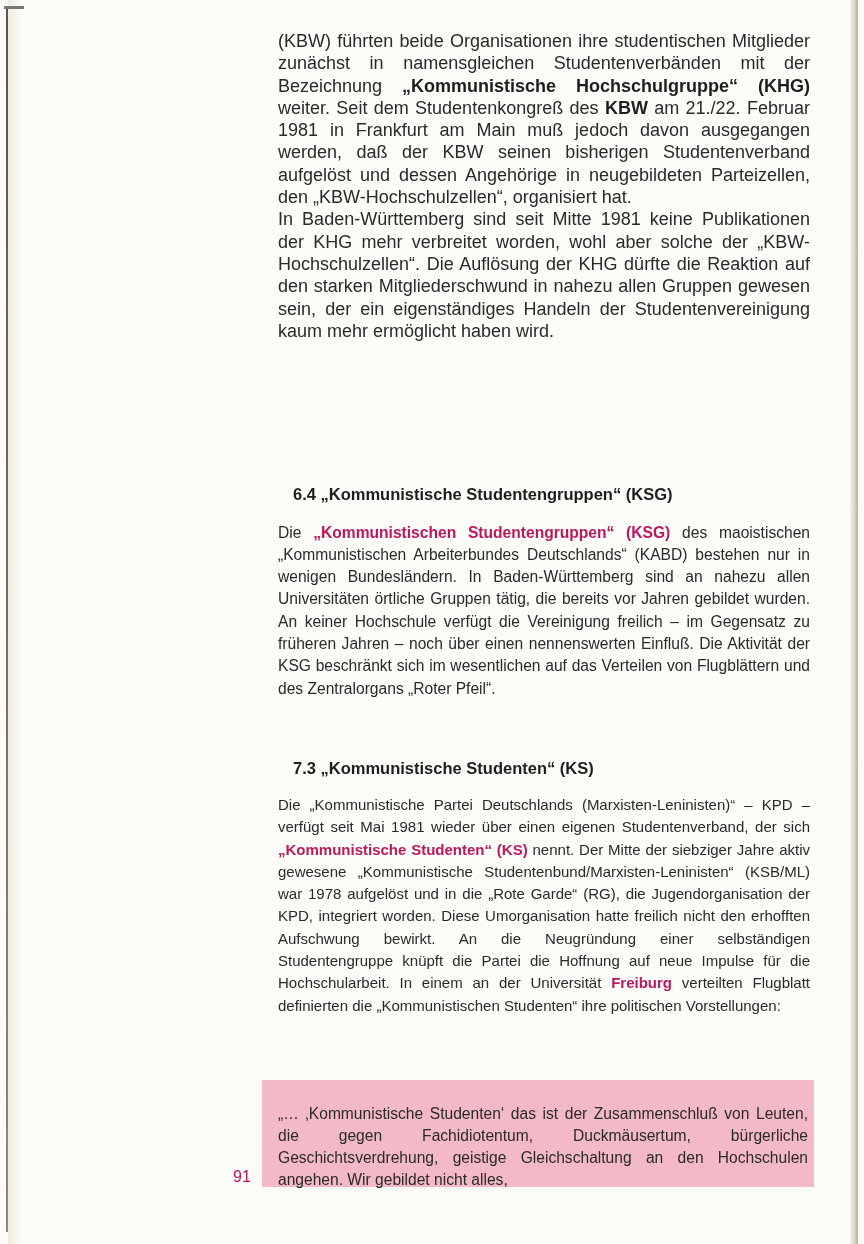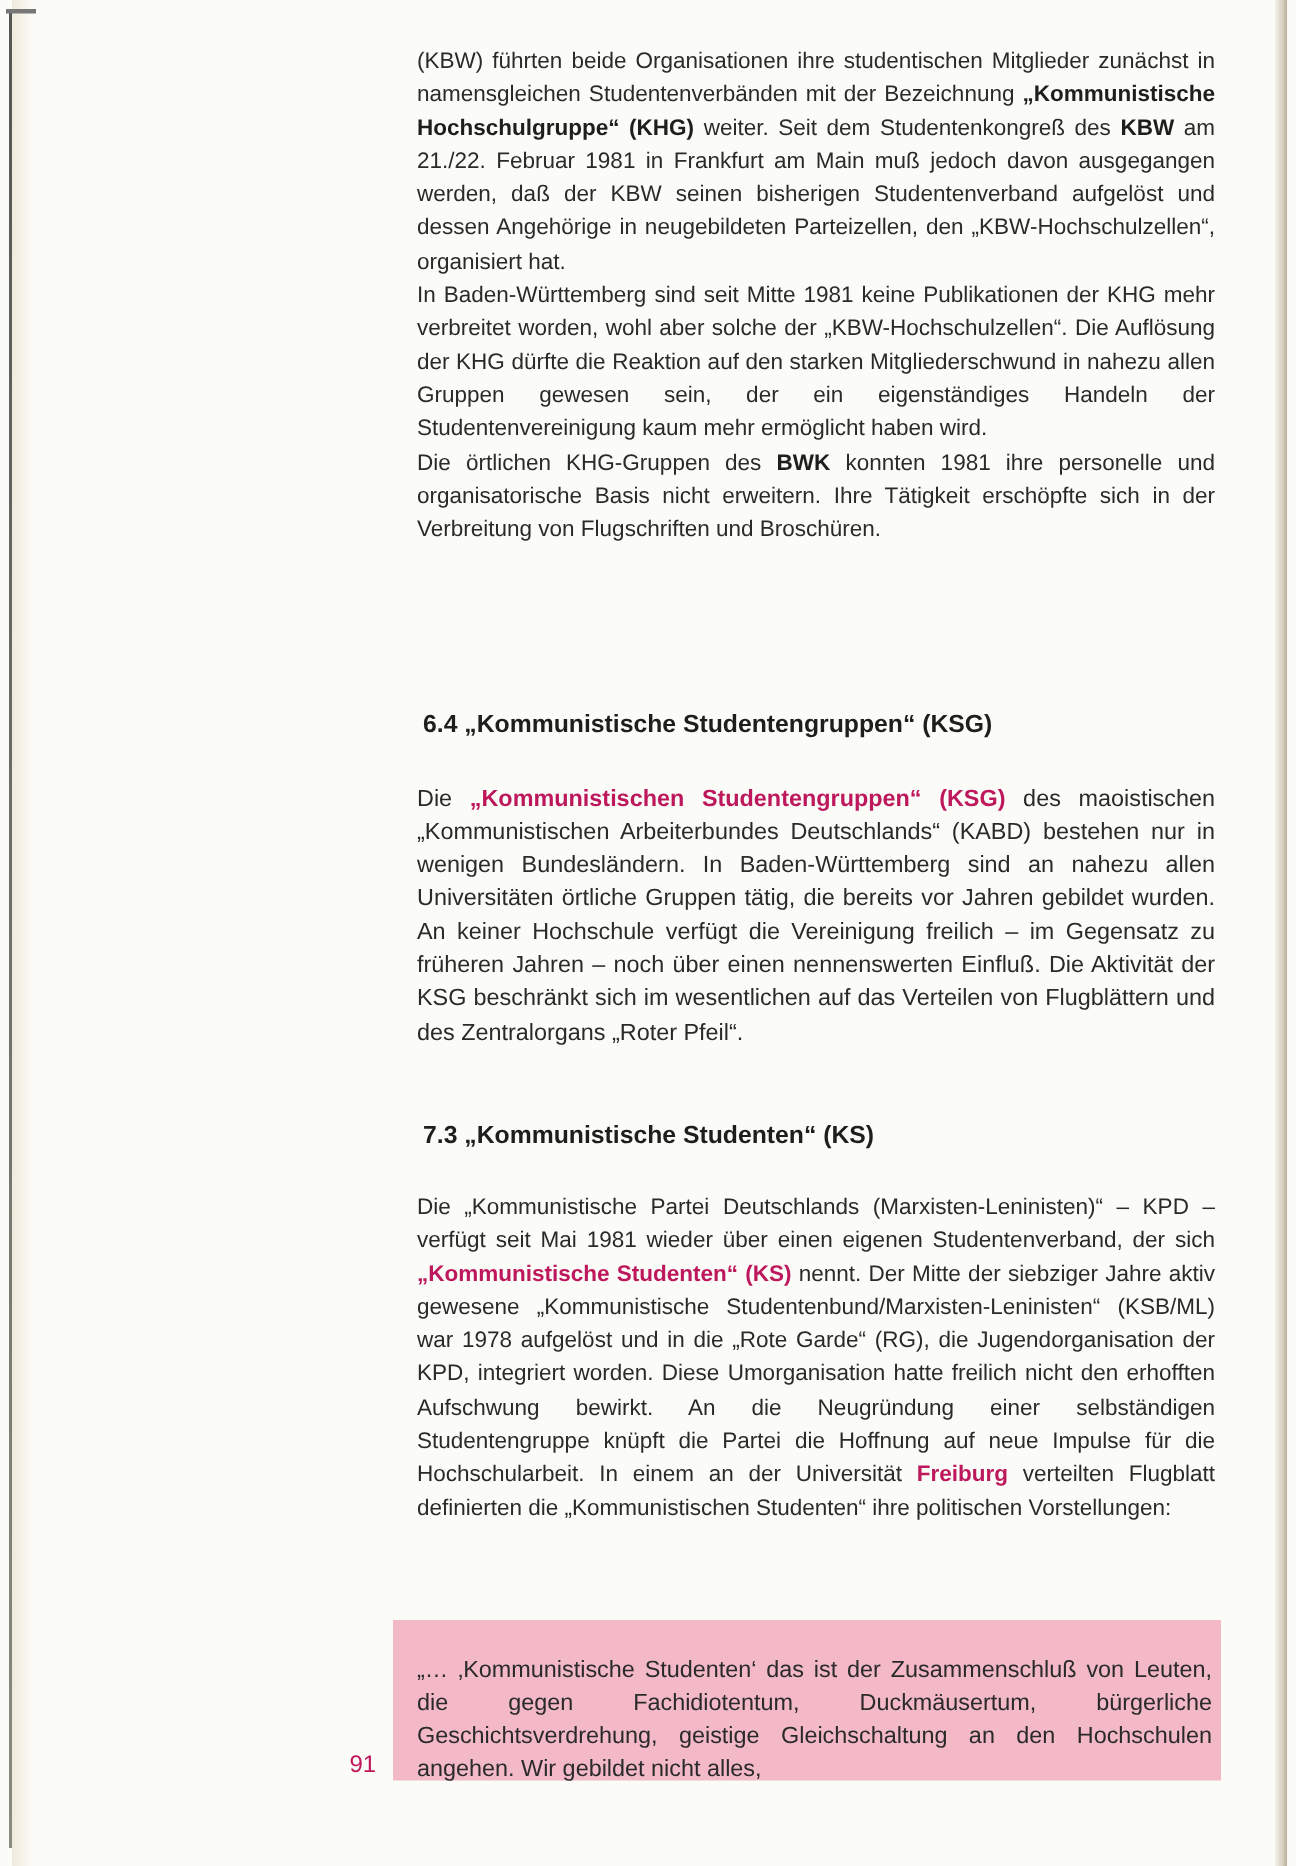--- a/index.html
+++ b/index.html
@@ -19,28 +19,28 @@
   .page-shadow-left {
     position:absolute; left:8px; top:0; width:14px; height:1244px;
     background:linear-gradient(90deg,#efeadc,#fbfbf7);
   }
   .page-edge-right {
     position:absolute; right:6px; top:0; width:8px; height:1244px;
     background:linear-gradient(90deg,#f4f2ea,#d8d3c2 60%,#b8b09a);
   }
   .content {
     position:absolute; left:278px; top:30px; width:532px;
-    font-size:15px; line-height:22.3px;
+    font-size:18px; line-height:22.3px;
     text-align:justify;
   }
   .content p { margin:0; }
   .content b { font-weight:bold; color:#1e1e1e; }
   .heading {
     font-weight:bold; font-size:16.5px; color:#1e1e1e;
-    margin:4px;
+    margin:15px;
   }
   .h64 { position:absolute; left:278px; top:470px; }
   .h65 { position:absolute; left:278px; top:744px; }
   .sec64 { position:absolute; left:278px; top:506px; width:532px;
     font-size:15.6px; line-height:22.3px; text-align:justify; }
   .sec65 { position:absolute; left:278px; top:779px; width:532px;
     font-size:15px; line-height:22.3px; text-align:justify; }
   .sec64 b, .sec65 b { color:#be185d; }
   .quote-box {
     position:absolute; left:262px; top:1080px; width:552px; height:107px;
@@ -58,21 +58,20 @@
 <body>
 
 <div class="page-shadow-left"></div>
 <div class="page-edge-left"></div>
 <div class="page-edge-left-top"></div>
 <div class="page-edge-right"></div>
 
 <div class="content">
   <p><span>(KBW) führten beide Organisationen ihre studentischen Mitglieder zunächst in namensgleichen Studentenverbänden mit der Bezeichnung </span><b>„Kommunistische Hochschulgruppe“ (KHG)</b><span> weiter. Seit dem Studentenkongreß des </span><b>KBW</b><span> am 21./22. Februar 1981 in Frankfurt am Main muß jedoch davon ausgegangen werden, daß der KBW seinen bisherigen Studentenverband aufgelöst und dessen Angehörige in neugebildeten Parteizellen, den „KBW-Hochschulzellen“, organisiert hat.</span></p>
   <p><span>In Baden-Württemberg sind seit Mitte 1981 keine Publikationen der KHG mehr verbreitet worden, wohl aber solche der „KBW-Hochschulzellen“. Die Auflösung der KHG dürfte die Reaktion auf den starken Mitgliederschwund in nahezu allen Gruppen gewesen sein, der ein eigenständiges Handeln der Studentenvereinigung kaum mehr ermöglicht haben wird.</span></p>
-  <p><span>Die örtlichen KHG-Gruppen des </span><b>BWK</b><span> konnten 1981 ihre personelle und organisatorische Basis nicht erweitern. Ihre Tätigkeit erschöpfte sich in der Verbreitung von Flugschriften und Broschüren.</span></p>
 </div>
 
 <h2 class="heading h64">6.4 „Kommunistische Studentengruppen“ (KSG)</h2>
 <p class="sec64"><span>Die </span><b>„Kommunistischen Studentengruppen“ (KSG)</b><span> des maoistischen „Kommunistischen Arbeiterbundes Deutschlands“ (KABD) bestehen nur in wenigen Bundesländern. In Baden-Württemberg sind an nahezu allen Universitäten örtliche Gruppen tätig, die bereits vor Jahren gebildet wurden. An keiner Hochschule verfügt die Vereinigung freilich – im Gegensatz zu früheren Jahren – noch über einen nennenswerten Einfluß. Die Aktivität der KSG beschränkt sich im wesentlichen auf das Verteilen von Flugblättern und des Zentralorgans „Roter Pfeil“.</span></p>
 
 <h2 class="heading h65">7.3 „Kommunistische Studenten“ (KS)</h2>
 <p class="sec65"><span>Die „Kommunistische Partei Deutschlands (Marxisten-Leninisten)“ – KPD – verfügt seit Mai 1981 wieder über einen eigenen Studentenverband, der sich </span><b>„Kommunistische Studenten“ (KS)</b><span> nennt. Der Mitte der siebziger Jahre aktiv gewesene „Kommunistische Studentenbund/Marxisten-Leninisten“ (KSB/ML) war 1978 aufgelöst und in die „Rote Garde“ (RG), die Jugendorganisation der KPD, integriert worden. Diese Umorganisation hatte freilich nicht den erhofften Aufschwung bewirkt. An die Neugründung einer selbständigen Studentengruppe knüpft die Partei die Hoffnung auf neue Impulse für die Hochschularbeit. In einem an der Universität </span><b>Freiburg</b><span> verteilten Flugblatt definierten die „Kommunistischen Studenten“ ihre politischen Vorstellungen:</span></p>
 
 <div class="quote-box" style="background: rgb(243, 185, 199);"></div>
 <p class="quote-text">„… ‚Kommunistische Studenten‘ das ist der Zusammenschluß von Leuten, die gegen Fachidiotentum, Duckmäusertum, bürgerliche Geschichtsverdrehung, geistige Gleichschaltung an den Hochschulen angehen. Wir gebildet nicht alles,</p>

